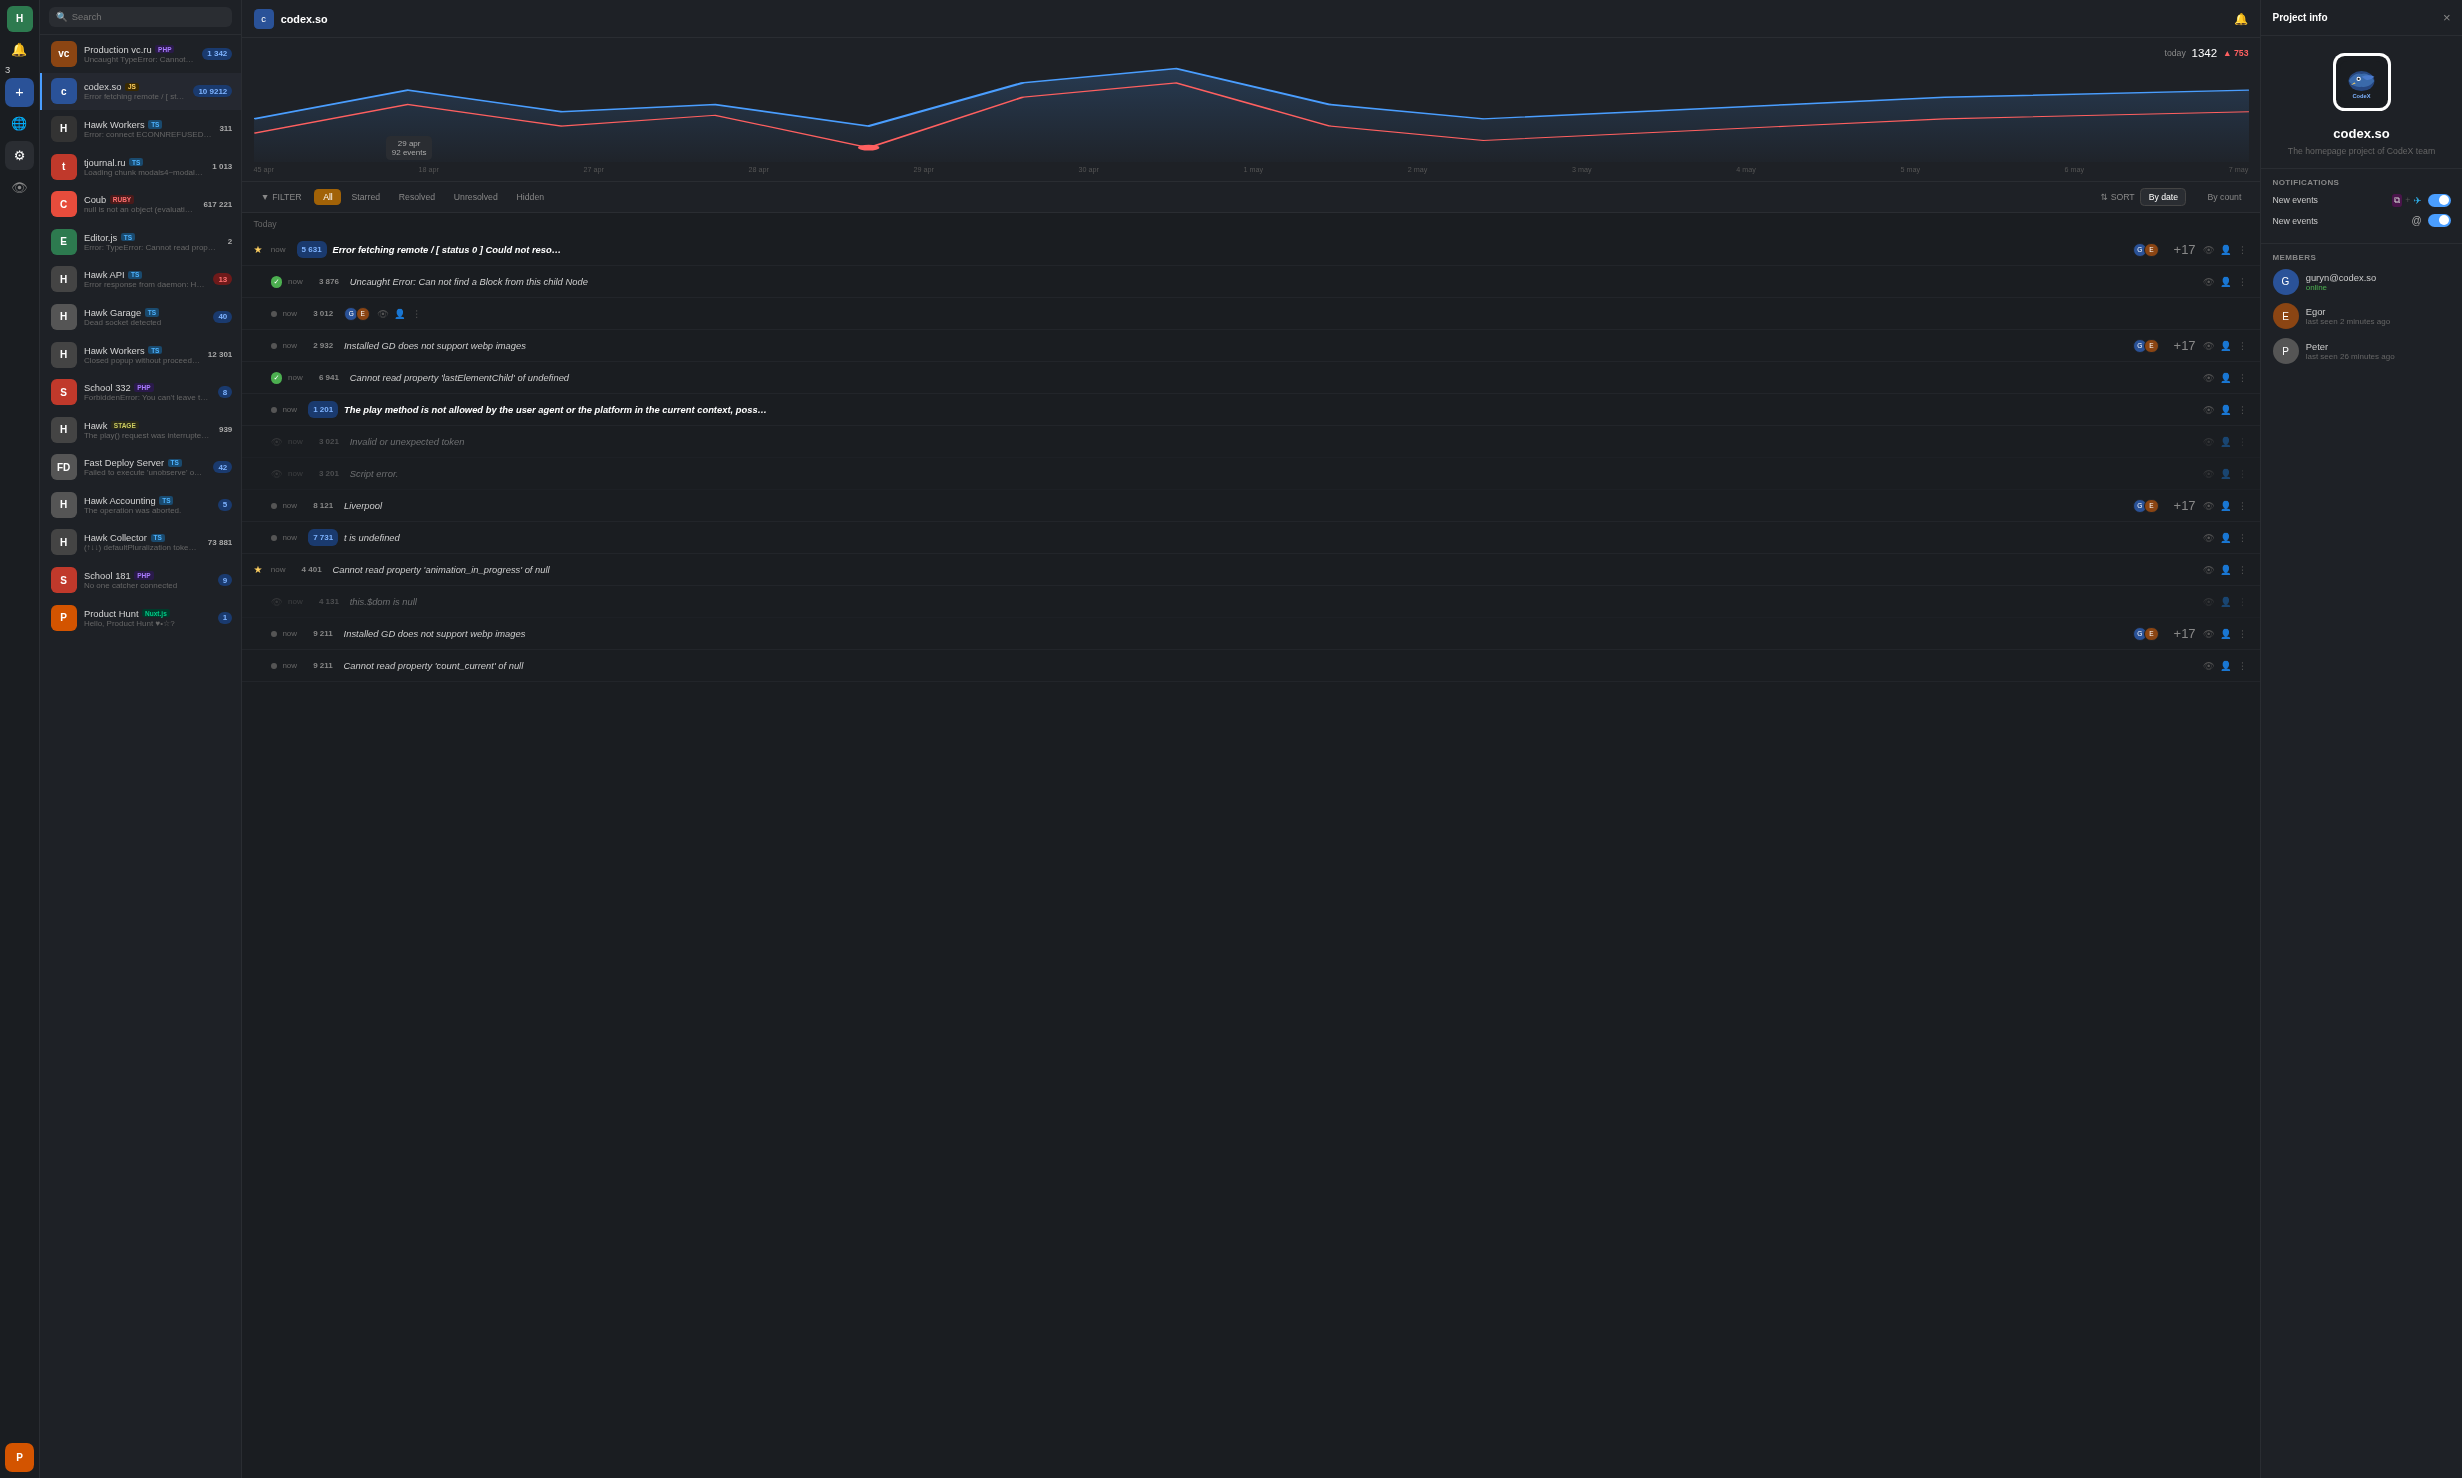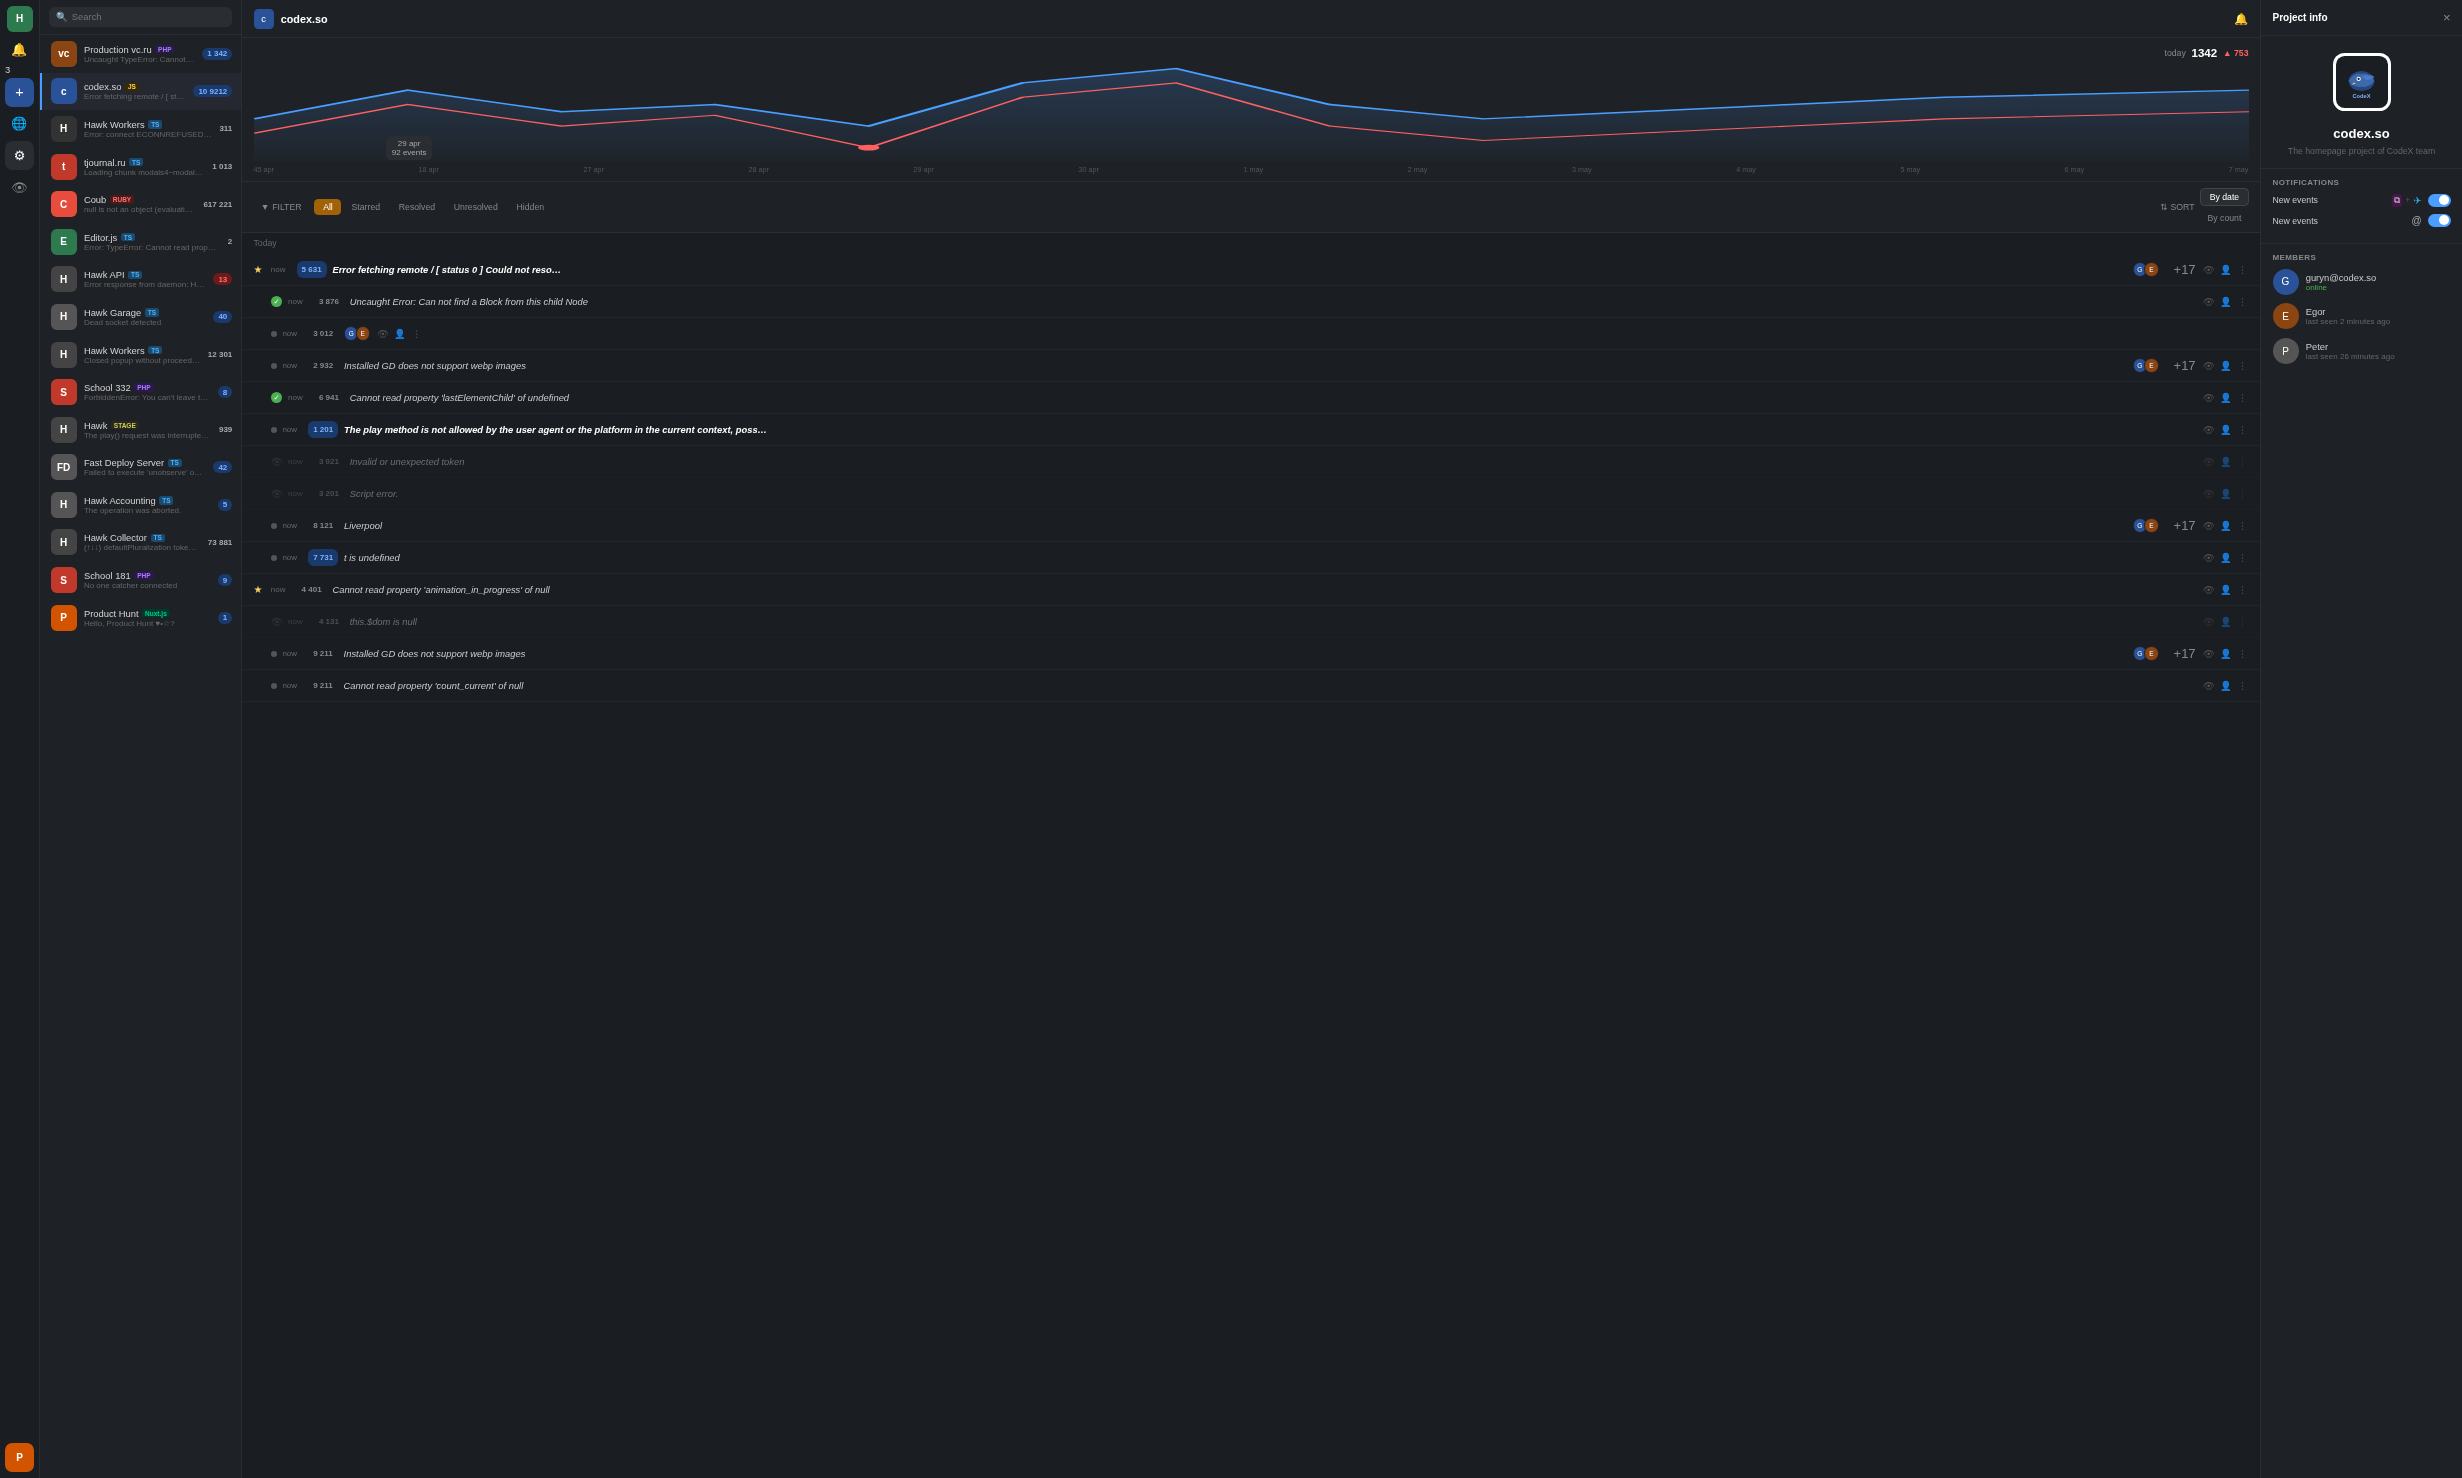--- a/index.html
+++ b/index.html
@@ -193,21 +193,21 @@
     .chart-stats {
       position: absolute;
       top: 8.7px;
       right: 11.5px;
       display: flex;
       align-items: center;
       gap: 5.8px;
       font-size: 8.7px;
     }
     .chart-today { color: #888; }
-    .chart-count { font-size: 11.5px; font-weight: 700; color: #fff; }
+    .chart-count { font-size: 11.5px; font-weight: 400; color: #fff; }
     .chart-delta { color: #ff6060; font-weight: 600; }
     .chart-svg { width: 100%; height: 115px; }
     .chart-labels {
       display: flex;
       justify-content: space-between;
       font-size: 7.2px;
       color: #555;
       padding: 1.4px 0;
     }
     .chart-tooltip {
@@ -701,21 +701,21 @@
         <button class="filter-tab">Starred</button>
         <button class="filter-tab">Resolved</button>
         <button class="filter-tab">Unresolved</button>
         <button class="filter-tab">Hidden</button>
       </div>
     <div class="filter-spacer"></div>
     <span class="sort-label">
       <span>⇅</span>
       <span>SORT</span>
     </span>
-    <div id="sort-buttons" style="display:flex;gap:4px;flex-direction:column;">
+    <div id="sort-buttons" style="display:flex;gap:14px;">
         <button class="sort-btn active">By date</button>
         <button class="sort-btn">By count</button>
       </div>
   </div>
 
   <div class="event-list">
     <div class="event-date-header">Today</div>
     <div id="event-rows">
         <div class="event-row">
       <span class="star-icon">★</span>

